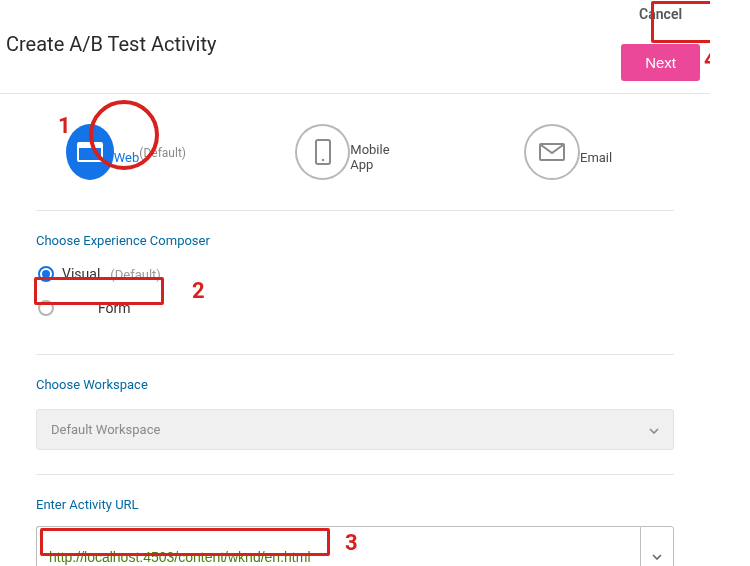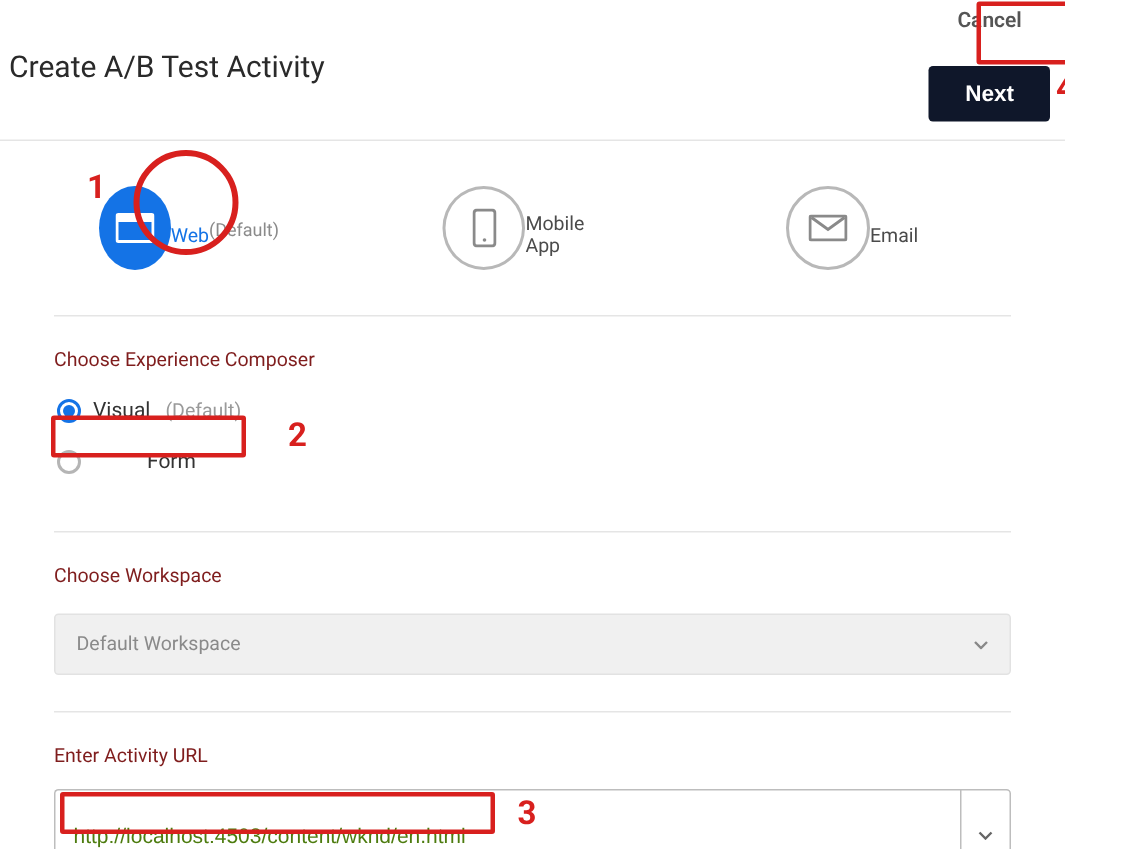--- a/index.html
+++ b/index.html
@@ -3,35 +3,35 @@
 <meta charset="utf-8">
 <style>
   * { box-sizing: border-box; }
   html, body { margin:0; padding:0; font-family: -apple-system, "Segoe UI", Roboto, Arial, sans-serif; color:#333; background:#fff; }
   .page { width:710px; height:566px; position:relative; overflow:hidden; }
 
   .header { display:flex; align-items:center; justify-content:space-between; padding:6px 10px 12px 6px; border-bottom:1px solid #e5e5e5; }
   .title { font-size:20px; font-weight:400; color:#2a2a2a; }
   .header-actions { display:flex; align-items:center; gap:22px;flex-direction:column; }
   .cancel { font-size:14px; font-weight:600; color:#555; cursor:pointer; }
-  .next-btn { background:#0f172a; color:#fff; border:none; border-radius:3px; padding:10px 24px; font-size:15px; font-weight:700; cursor:pointer; }
+  .next-btn { background:#ec4899; color:#fff; border:none; border-radius:3px; padding:10px 24px; font-size:15px; font-weight:400; cursor:pointer; }
 
   .content { padding:30px 36px 10px 36px; }
 
   .channels { display:flex; justify-content:space-between; align-items:flex-start; padding:0 30px 30px 30px; }
   .channel { display:flex; flex-direction:row; align-items:center; width:120px; cursor:pointer; }
   .ch-circle { width:56px; height:56px; border-radius:50%; display:flex; align-items:center; justify-content:center; }
   .ch-circle.selected { background:#1473e6; }
   .ch-circle.unselected { background:#fff; border:2px solid #b8b8b8; color:#8a8a8a; }
   .ch-label { margin-top:10px; font-size:13px; color:#4b4b4b; }
   .ch-label.selected { color:#1473e6; }
   .ch-sub { font-size:12px; color:#8a8a8a; margin-top:2px; }
 
   .section { border-top:1px solid #e5e5e5; padding:22px 0 24px 0; }
-  .section-title { font-size:13px; color:#7f1d1d; margin-bottom:14px; }
+  .section-title { font-size:13px; color:#0369a1; margin-bottom:14px; }
 
   .radio-row { display:flex; align-items:center; gap:8px; margin-bottom:10px; font-size:14px; padding:4px 2px; cursor:pointer;}
   .radio-outer { width:16px; height:16px; border-radius:50%; border:2px solid #b5b5b5; display:flex; align-items:center; justify-content:center; }
   .radio-outer.on { border-color:#1473e6; }
   .radio-inner { width:8px; height:8px; border-radius:50%; background:#1473e6; }
   .muted { color:#9a9a9a; font-size:13px; margin-left:2px; }
 
   .select-box { width:100%; background:#f0f0f0; border:1px solid #e2e2e2; border-radius:3px; padding:12px 14px; font-size:13px; color:#8a8a8a; display:flex; justify-content:space-between; align-items:center; cursor:pointer;margin-top:17px;}
   .select-chevron { color:#888; }
 

